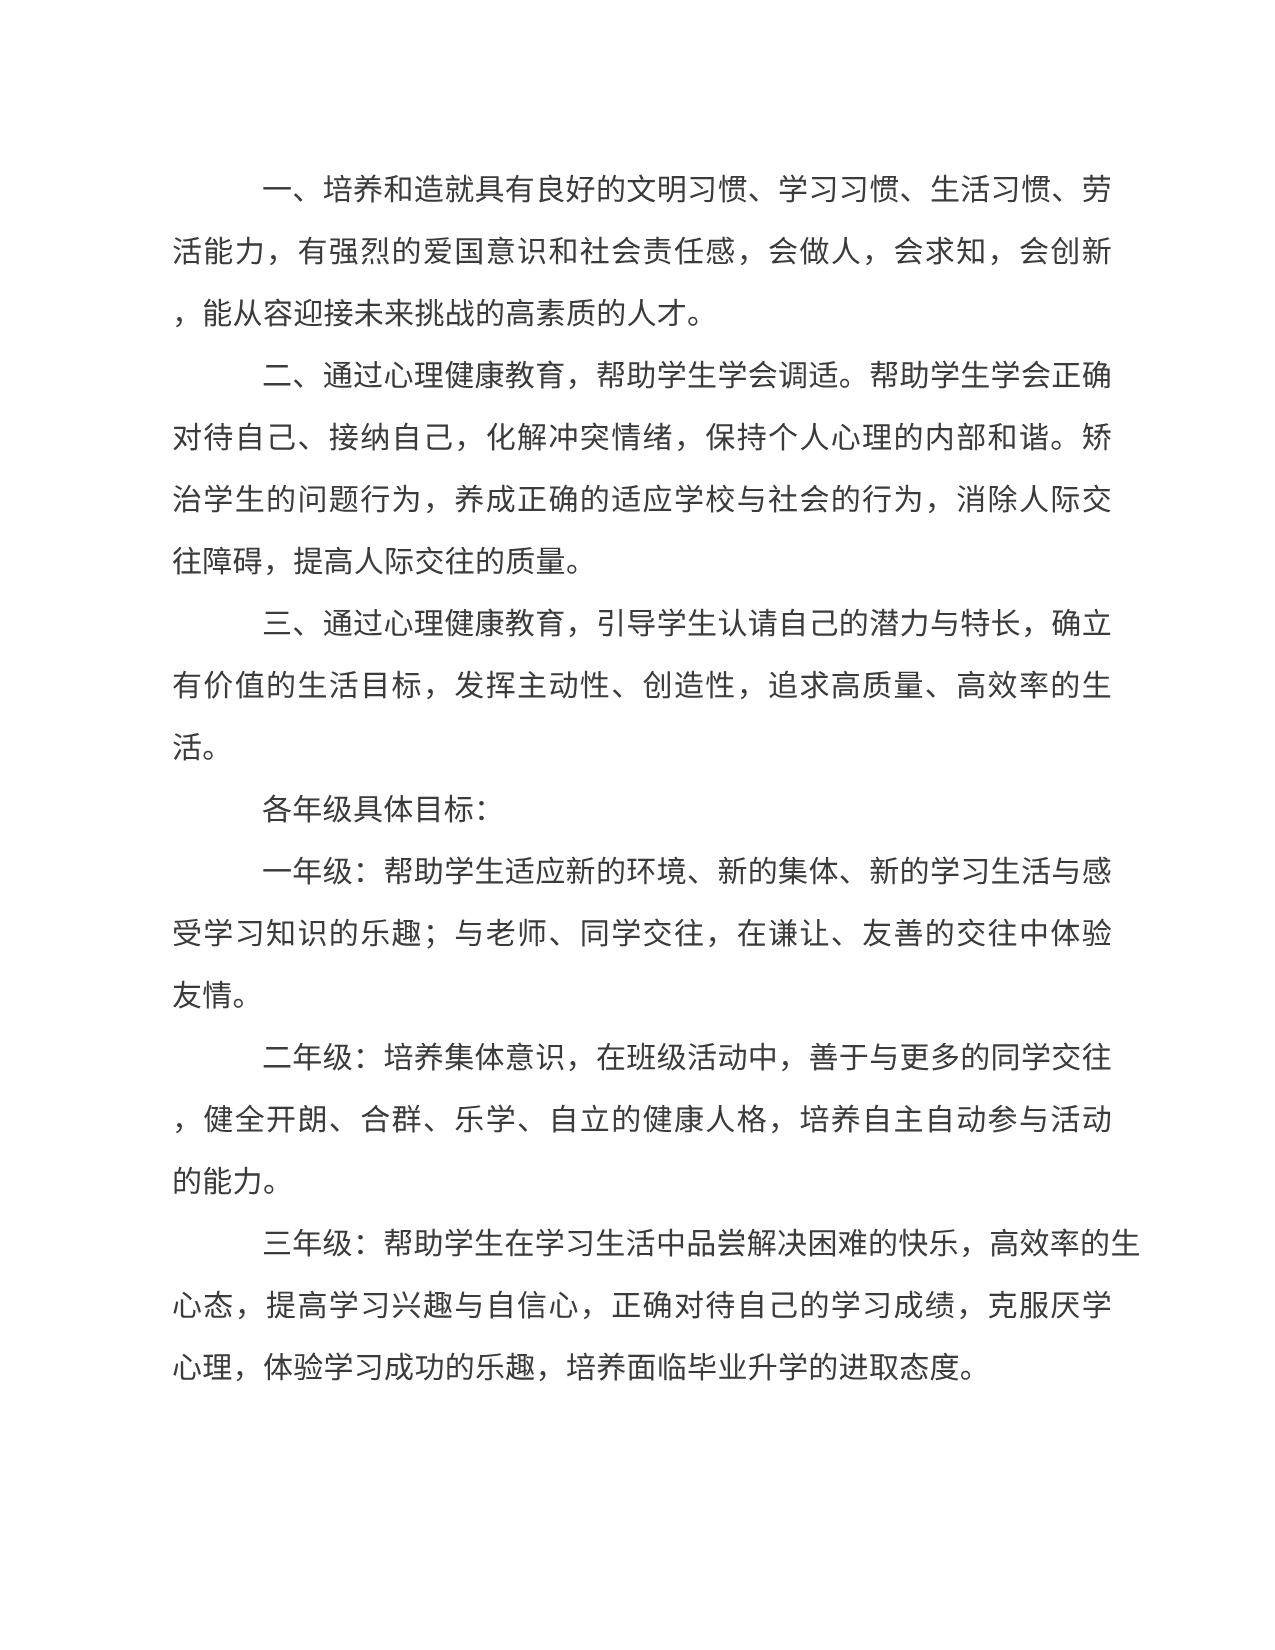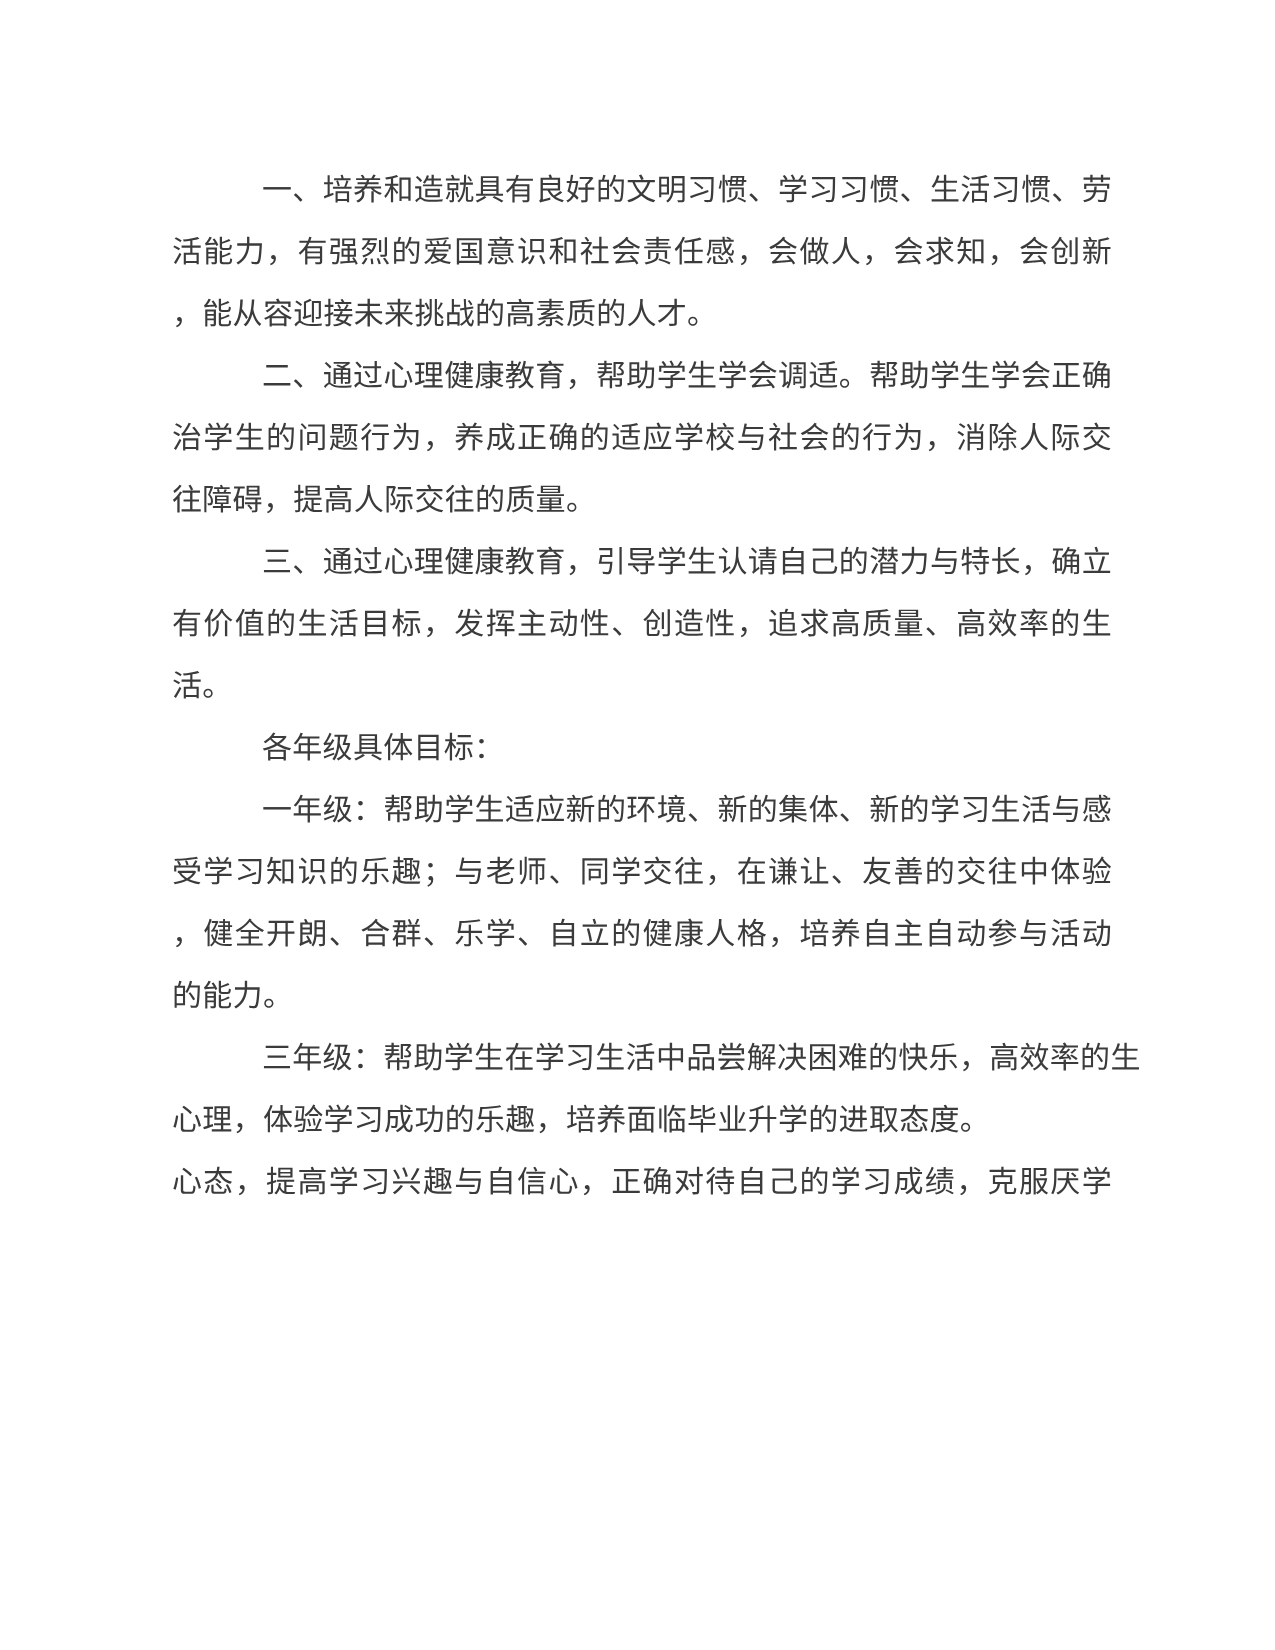--- a/index.html
+++ b/index.html
@@ -51,38 +51,41 @@
 
 <div class="page" style="background: rgb(255, 255, 255); border-radius: 14px;">
   <div class="doc-body" style="color: rgb(59, 59, 59);">
       <div class="para">
         <div class="line para-first">一、培养和造就具有良好的文明习惯、学习习惯、生活习惯、劳</div>
         <div class="line">活能力，有强烈的爱国意识和社会责任感，会做人，会求知，会创新</div>
         <div class="line para-last">，能从容迎接未来挑战的高素质的人才。</div>
       </div>
       <div class="para">
         <div class="line para-first">二、通过心理健康教育，帮助学生学会调适。帮助学生学会正确</div>
+        <div class="line">对待自己、接纳自己，化解冲突情绪，保持个人心理的内部和谐。矫</div>
         <div class="line">治学生的问题行为，养成正确的适应学校与社会的行为，消除人际交</div>
         <div class="line para-last">往障碍，提高人际交往的质量。</div>
       </div>
       <div class="para">
         <div class="line para-first">三、通过心理健康教育，引导学生认请自己的潜力与特长，确立</div>
         <div class="line">有价值的生活目标，发挥主动性、创造性，追求高质量、高效率的生</div>
         <div class="line para-last">活。</div>
       </div>
       <div class="para">
         <div class="line para-first para-last">各年级具体目标：</div>
       </div>
       <div class="para">
         <div class="line para-first">一年级：帮助学生适应新的环境、新的集体、新的学习生活与感</div>
         <div class="line">受学习知识的乐趣；与老师、同学交往，在谦让、友善的交往中体验</div>
+        <div class="line para-last">友情。</div>
       </div>
       <div class="para">
+        <div class="line para-first">二年级：培养集体意识，在班级活动中，善于与更多的同学交往</div>
         <div class="line">，健全开朗、合群、乐学、自立的健康人格，培养自主自动参与活动</div>
         <div class="line para-last">的能力。</div>
       </div>
       <div class="para">
         <div class="line para-first">三年级：帮助学生在学习生活中品尝解决困难的快乐，高效率的生</div>
+        <div class="line">心态，提高学习兴趣与自信心，正确对待自己的学习成绩，克服厌学</div>
         <div class="line para-last">心理，体验学习成功的乐趣，培养面临毕业升学的进取态度。</div>
-        <div class="line">心态，提高学习兴趣与自信心，正确对待自己的学习成绩，克服厌学</div>
       </div>
     </div>
 </div>
 
 </body></html>

